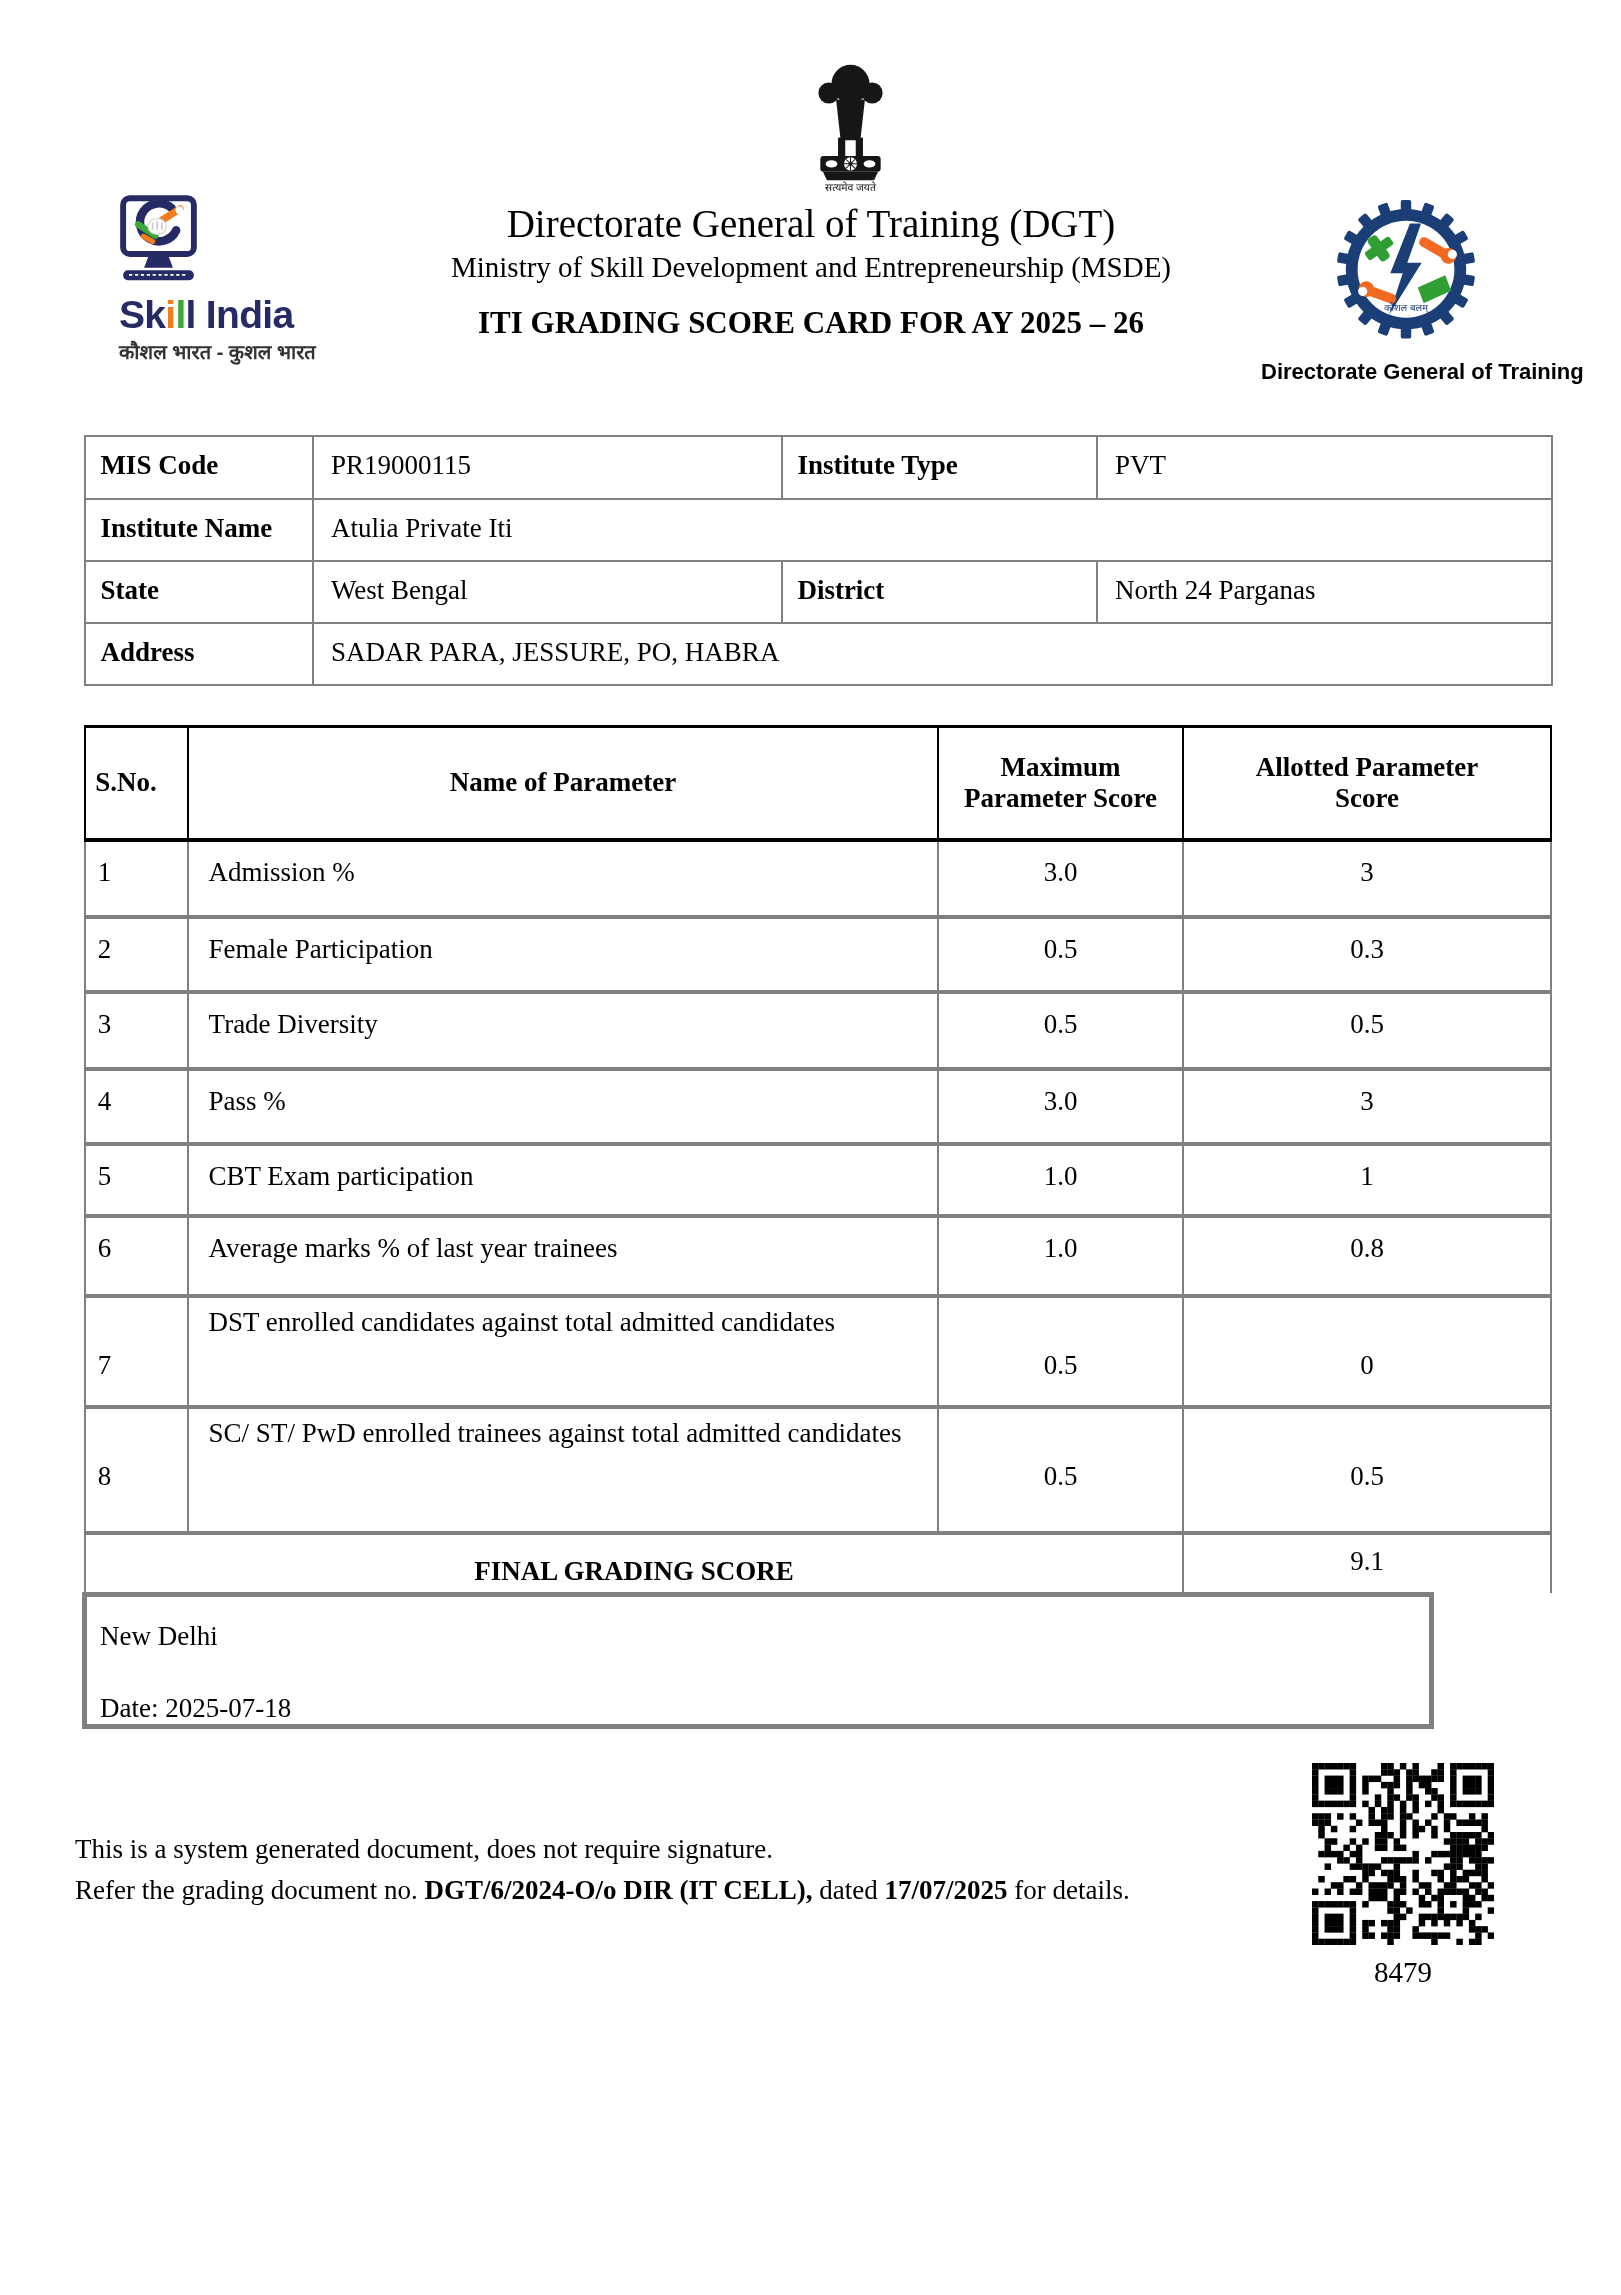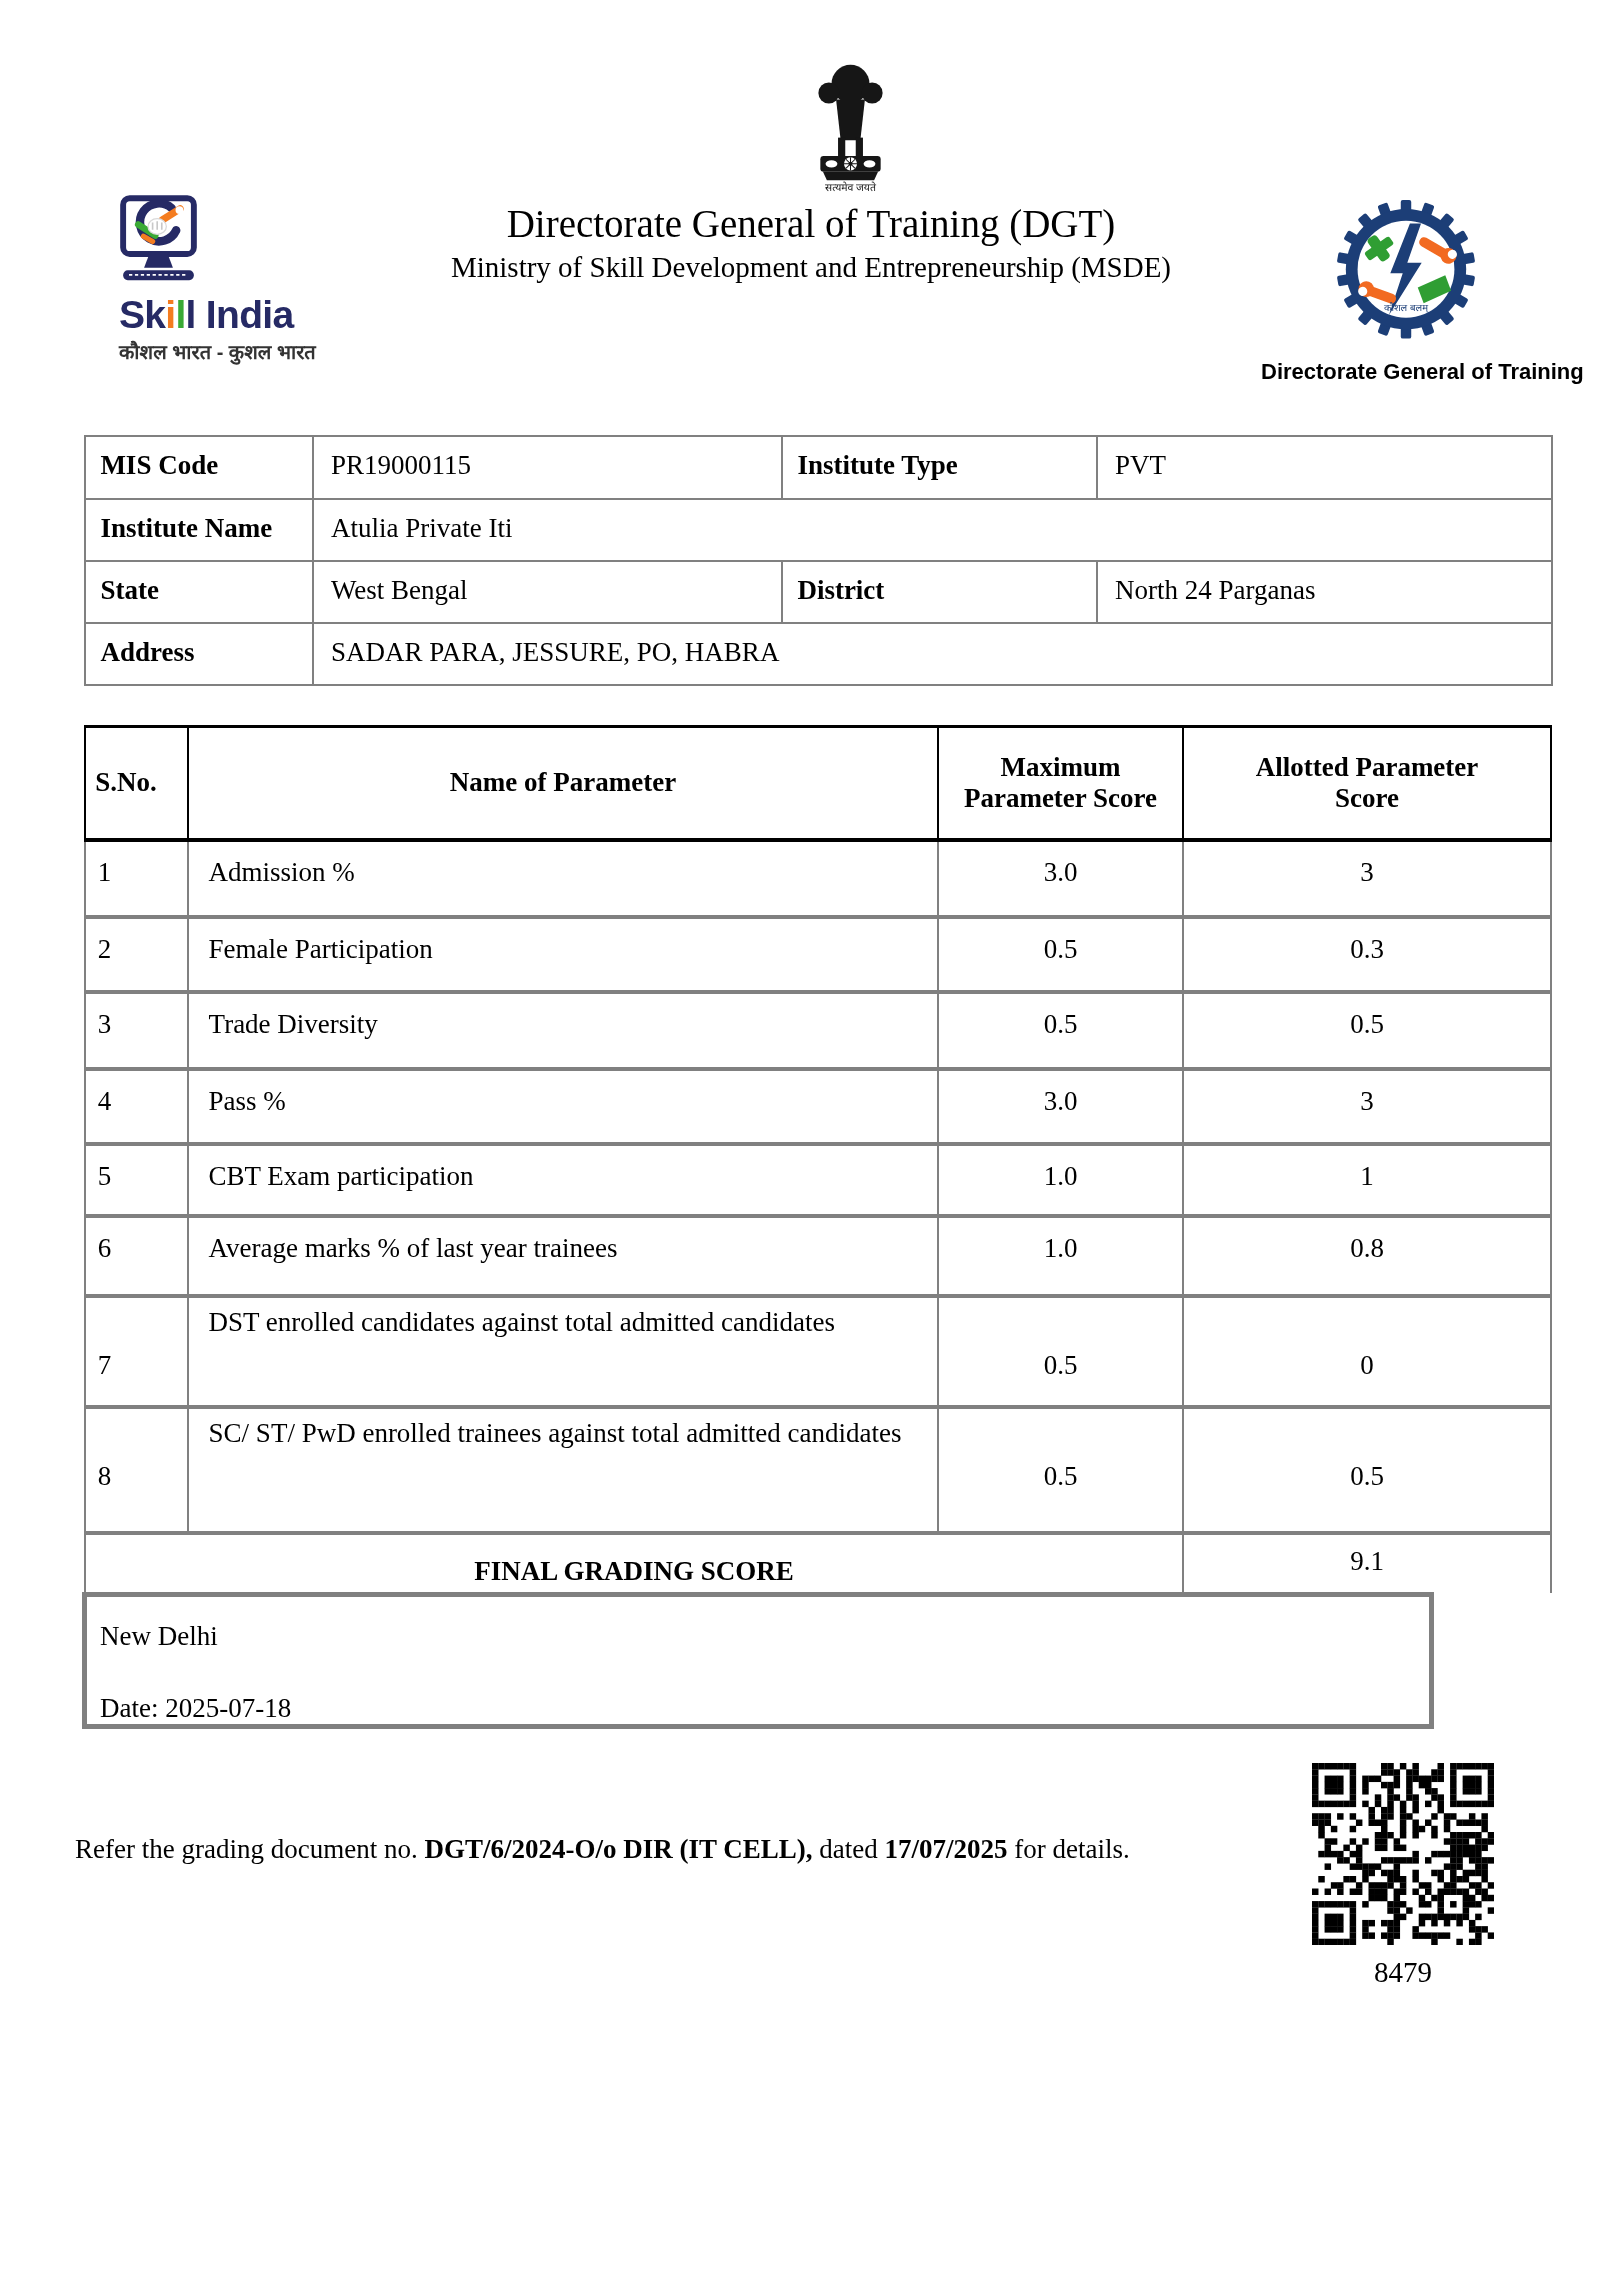--- a/index.html
+++ b/index.html
@@ -79,20 +79,21 @@
     <g stroke="#161616" stroke-width="1.6">
       <path d="M60 156 V176 M50 166 H70 M53 159 L67 173 M67 159 L53 173"></path>
     </g>
     <ellipse cx="31" cy="166" rx="9" ry="5.5" fill="#fff"></ellipse>
     <ellipse cx="89" cy="166" rx="9" ry="5.5" fill="#fff"></ellipse>
     <text x="60" y="208" text-anchor="middle" font-size="16" fill="#161616">सत्यमेव जयते</text>
   </svg>
 
   <div class="hline h1">Directorate General of Training (DGT)</div>
   <div class="hline h2">Ministry of Skill Development and Entrepreneurship (MSDE)</div>
+  <div class="hline h3">ITI GRADING SCORE CARD FOR AY 2025 – 26</div>
 
   <div class="skill-logo">
     <svg width="79" height="93" viewBox="0 0 120 142">
       <rect x="6" y="5" width="108" height="85" rx="10" fill="#fff" stroke="#262a65" stroke-width="9"></rect>
       <path d="M80 20 A29 29 0 1 0 87 54" stroke="#262a65" stroke-width="13" fill="none" stroke-linecap="round"></path>
       <line x1="66" y1="38" x2="93" y2="21" stroke="#f47c20" stroke-width="11" stroke-linecap="round"></line>
       <circle cx="92" cy="23" r="6" fill="#fff"></circle>
       <line x1="29" y1="45" x2="55" y2="62" stroke="#3aaa35" stroke-width="10" stroke-linecap="round"></line>
       <line x1="37" y1="63" x2="51" y2="71" stroke="#f47c20" stroke-width="8" stroke-linecap="round"></line>
       <ellipse cx="58" cy="48" rx="14" ry="12" fill="#fff" stroke="#d9d9d9" stroke-width="2"></ellipse>
@@ -251,20 +252,21 @@
     </tr>
   </tbody>
     </table>
 
   <div class="nd-box">
     <div class="place">New Delhi</div>
     <div class="date">Date: 2025-07-18</div>
   </div>
 
   <div class="footnote">
+    <div>This is a system generated document, does not require signature.</div>
     <div><span>Refer the grading document no. </span><b>DGT/6/2024-O/o DIR (IT CELL),</b><span> dated </span><b>17/07/2025</b><span> for details.</span></div>
   </div>
 
   <div class="qr-wrap">
     <div class="qr"><svg width="182" height="182" viewBox="0 0 278 278" fill="#000">
           <rect x="0.0" y="0.0" width="9.9" height="9.9"></rect>
           <rect x="9.6" y="0.0" width="9.9" height="9.9"></rect>
           <rect x="19.2" y="0.0" width="9.9" height="9.9"></rect>
           <rect x="28.8" y="0.0" width="9.9" height="9.9"></rect>
           <rect x="38.3" y="0.0" width="9.9" height="9.9"></rect>

